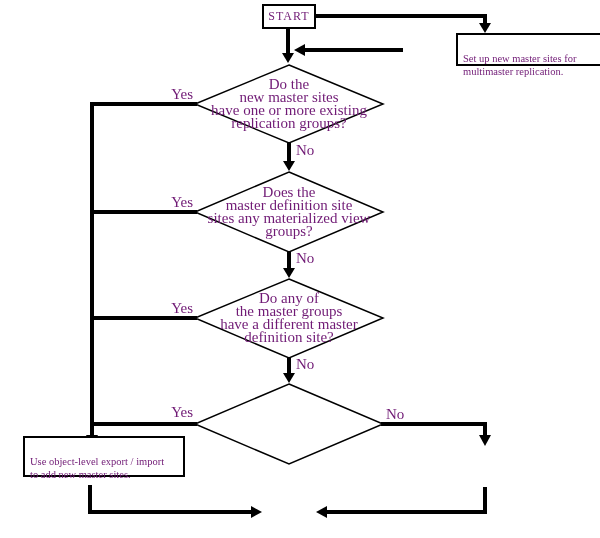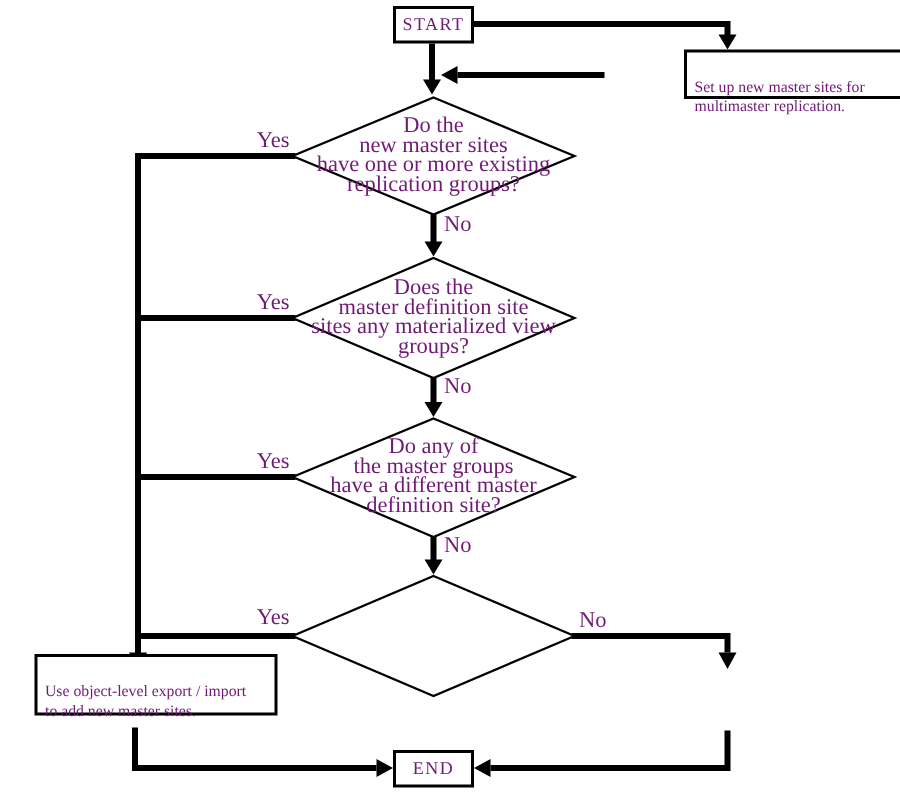--- a/index.html
+++ b/index.html
@@ -88,23 +88,20 @@
       <polygon points="479,435 491,435 485,446"></polygon>
       <polygon points="251,506 251,518 262,512"></polygon>
       <polygon points="327,506 327,518 316,512"></polygon>
     </g>
   </svg>
 
   <div class="box terminal" style="left:262px; top:4px; width:54px; height:25px;">
     <span>START</span>
   </div>
 
-  <div class="box terminal" style="left:262px; top:500px; width:54px; height:25px;">
-    <span>END</span>
-  </div>
 
   <div class="box note" style="left:424px; top:33px; width:161px; height:33px;margin-left:32px;">
     <span>Set up new master sites for
 multimaster replication.</span>
   </div>
 
   <div class="dtext" style="left:199px; top:78px;">Do the
 new master sites
 have one or more existing
 replication groups?</div>

